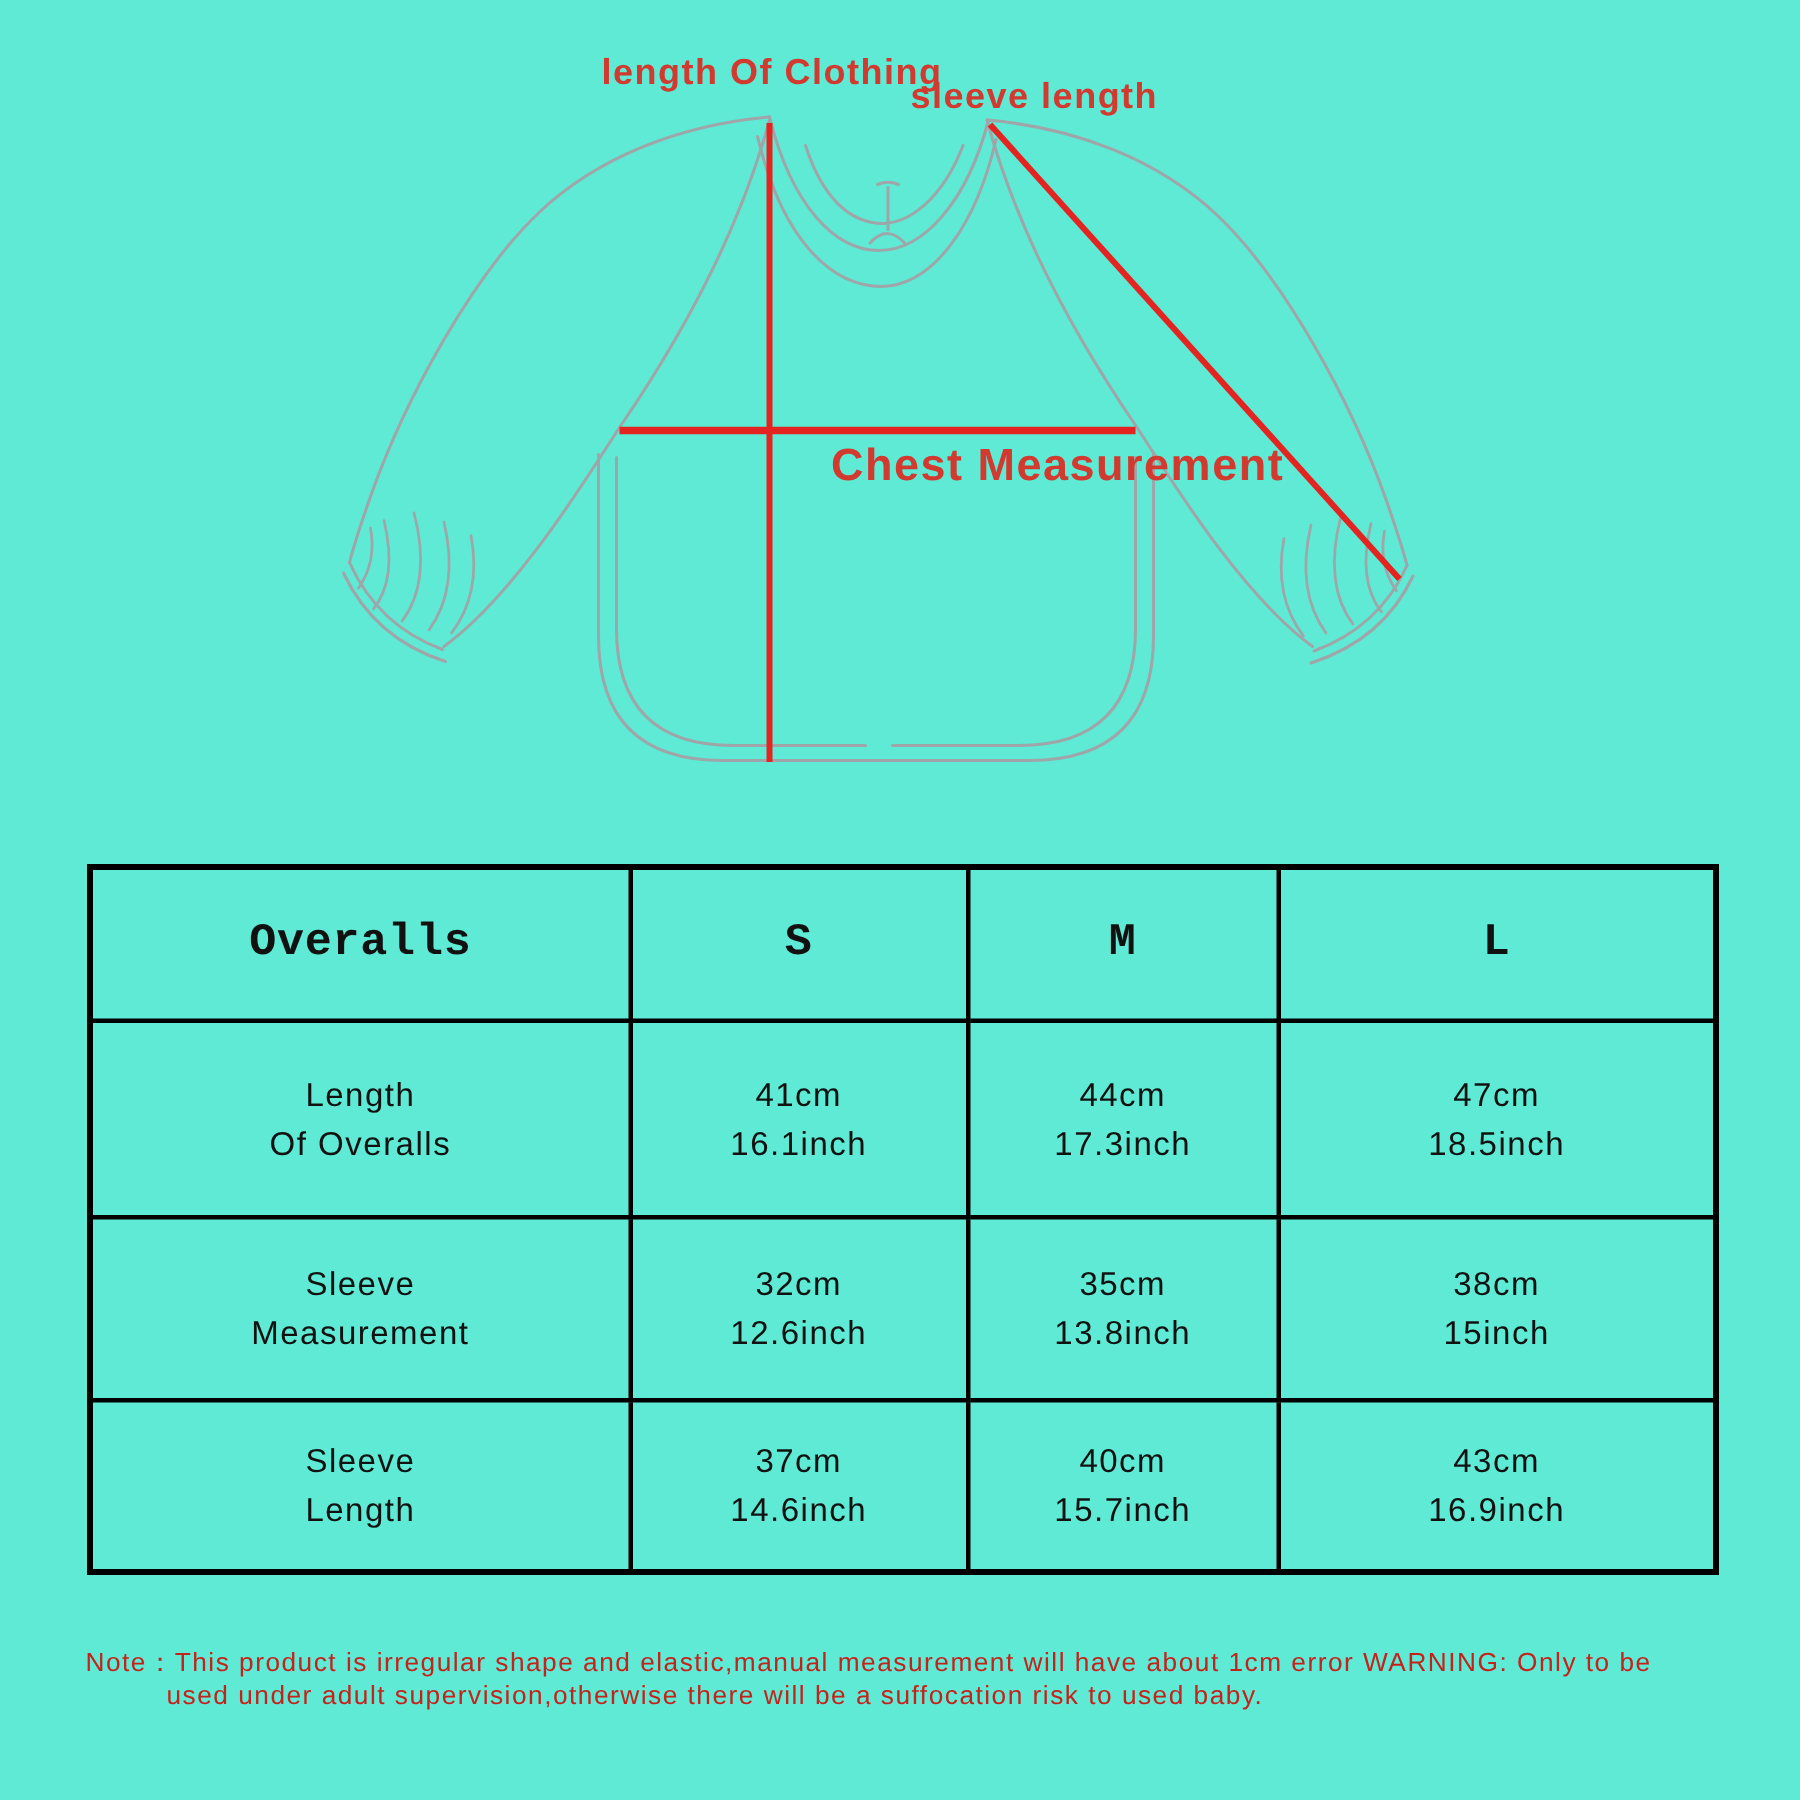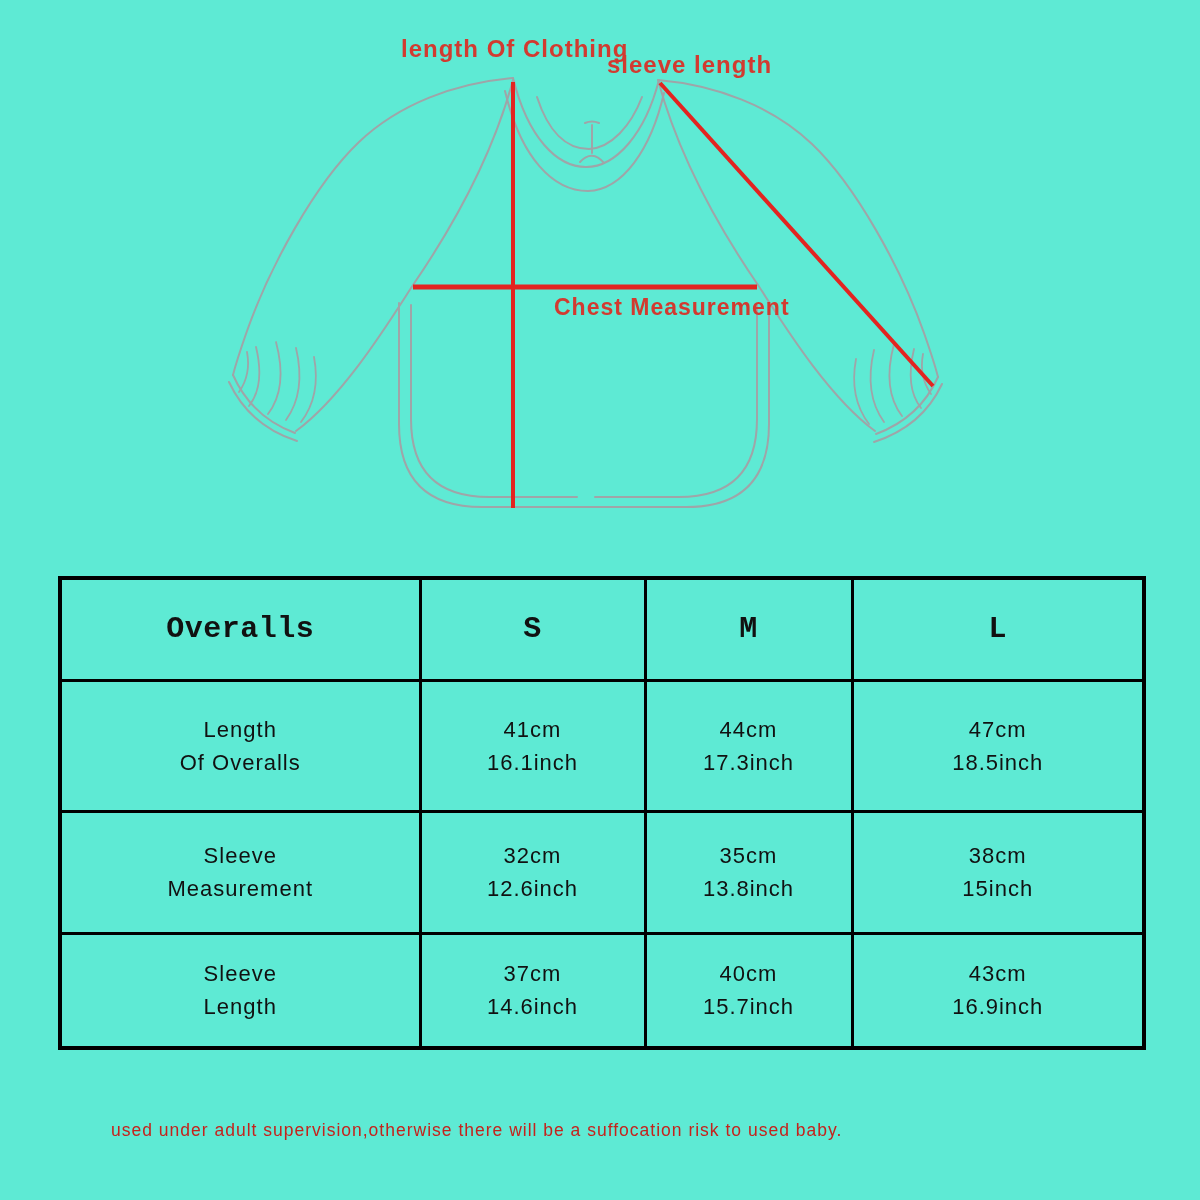--- a/index.html
+++ b/index.html
@@ -9,21 +9,21 @@
   }
   
   .diagram{position:absolute;left:0;top:0;width:1200px;height:565px;}
   .diagram svg{position:absolute;left:0;top:0;}
   .measure-label{
     position:absolute;color:#d23a30;font-weight:600;letter-spacing:1px;
     white-space:nowrap;font-size:24px;
   }
   .lbl-length{left:401px;top:35px;}
   .lbl-sleeve{left:607px;top:51px;}
-  .lbl-chest{left:554px;top:294px;font-size:23px;}
+  .lbl-chest{left:554px;top:294px;font-size:30px;}
   
   table.size-table{
     position:absolute;left:58px;top:576px;width:1084px;
     border-collapse:collapse;table-layout:fixed;
   }
   table.size-table td{
     border:3px solid #000;text-align:center;vertical-align:middle;
     font-size:22px;letter-spacing:1px;line-height:33px;padding:0;
   }
   table.size-table{border:4px solid #000;}
@@ -160,15 +160,16 @@
         <span class="cell-line">15.7inch</span>
       </td>
       <td>
         <span class="cell-line">43cm</span>
         <span class="cell-line">16.9inch</span>
       </td>
     </tr>
   </tbody>
     </table>
 
+  <div class="note-line note-1">Note：This product is irregular shape and elastic,manual measurement will have about 1cm error WARNING: Only to be</div>
   <div class="note-line note-2">used under adult supervision,otherwise there will be a suffocation risk to used baby.</div>
 
 </div>
 
 </body></html>

